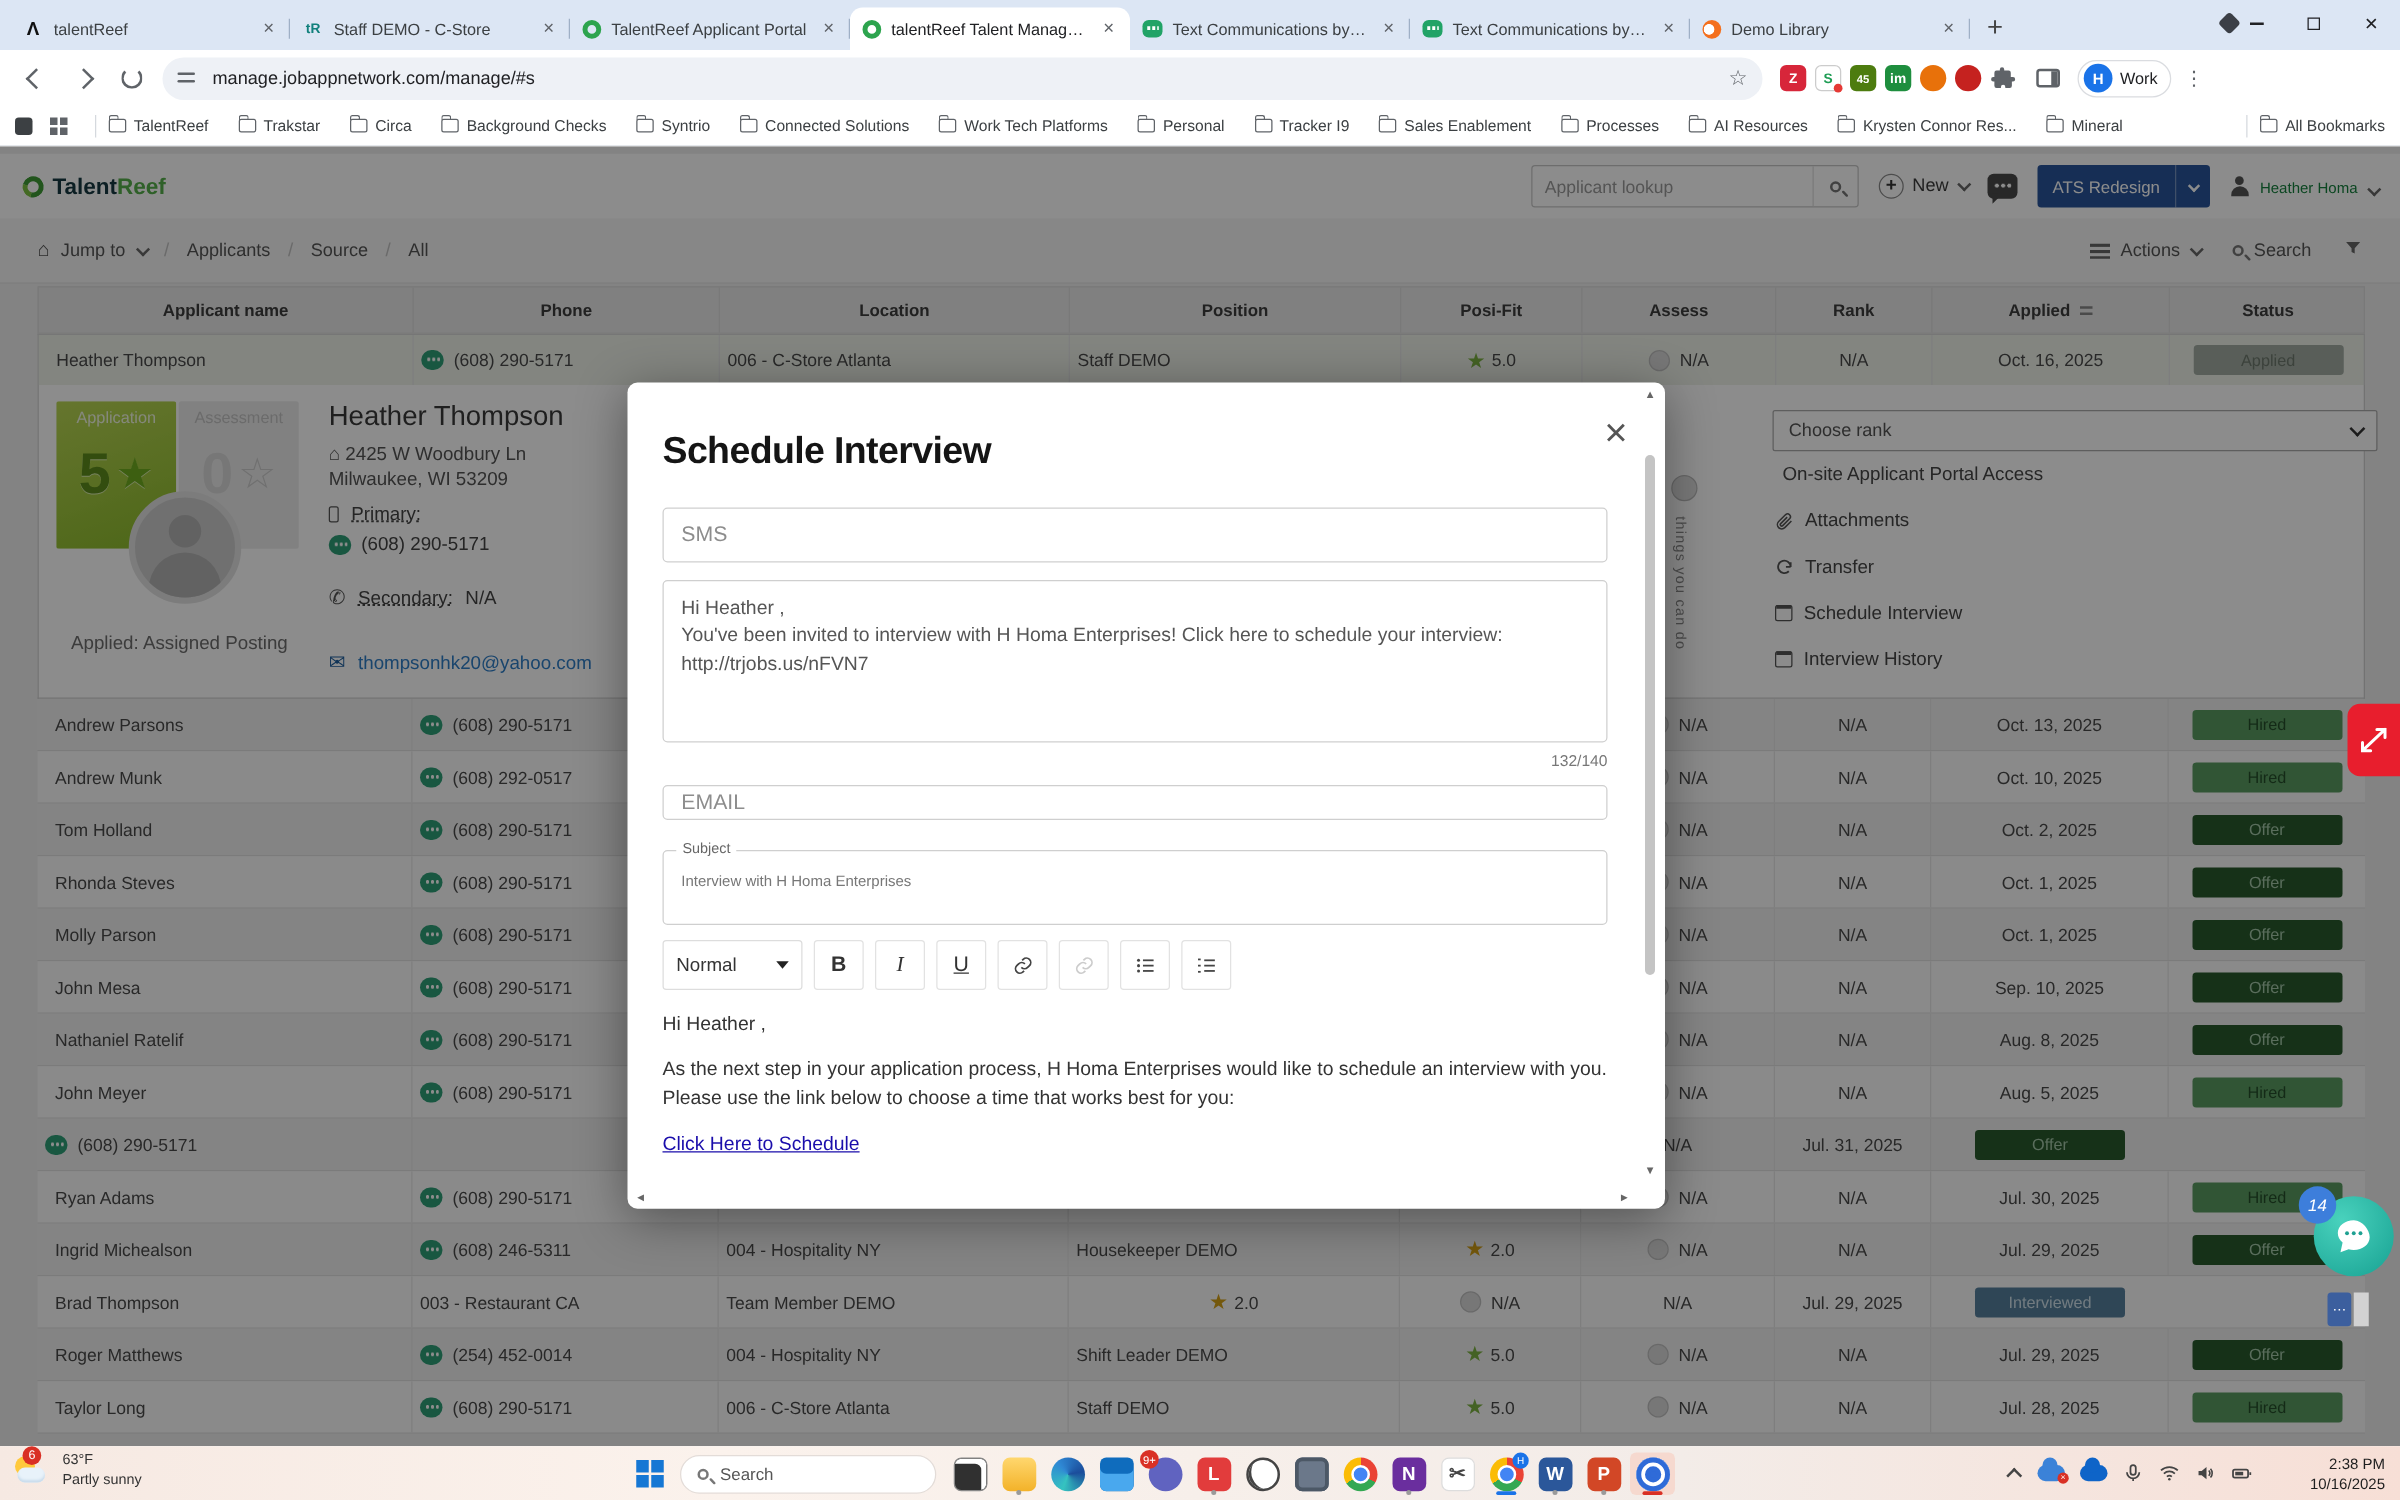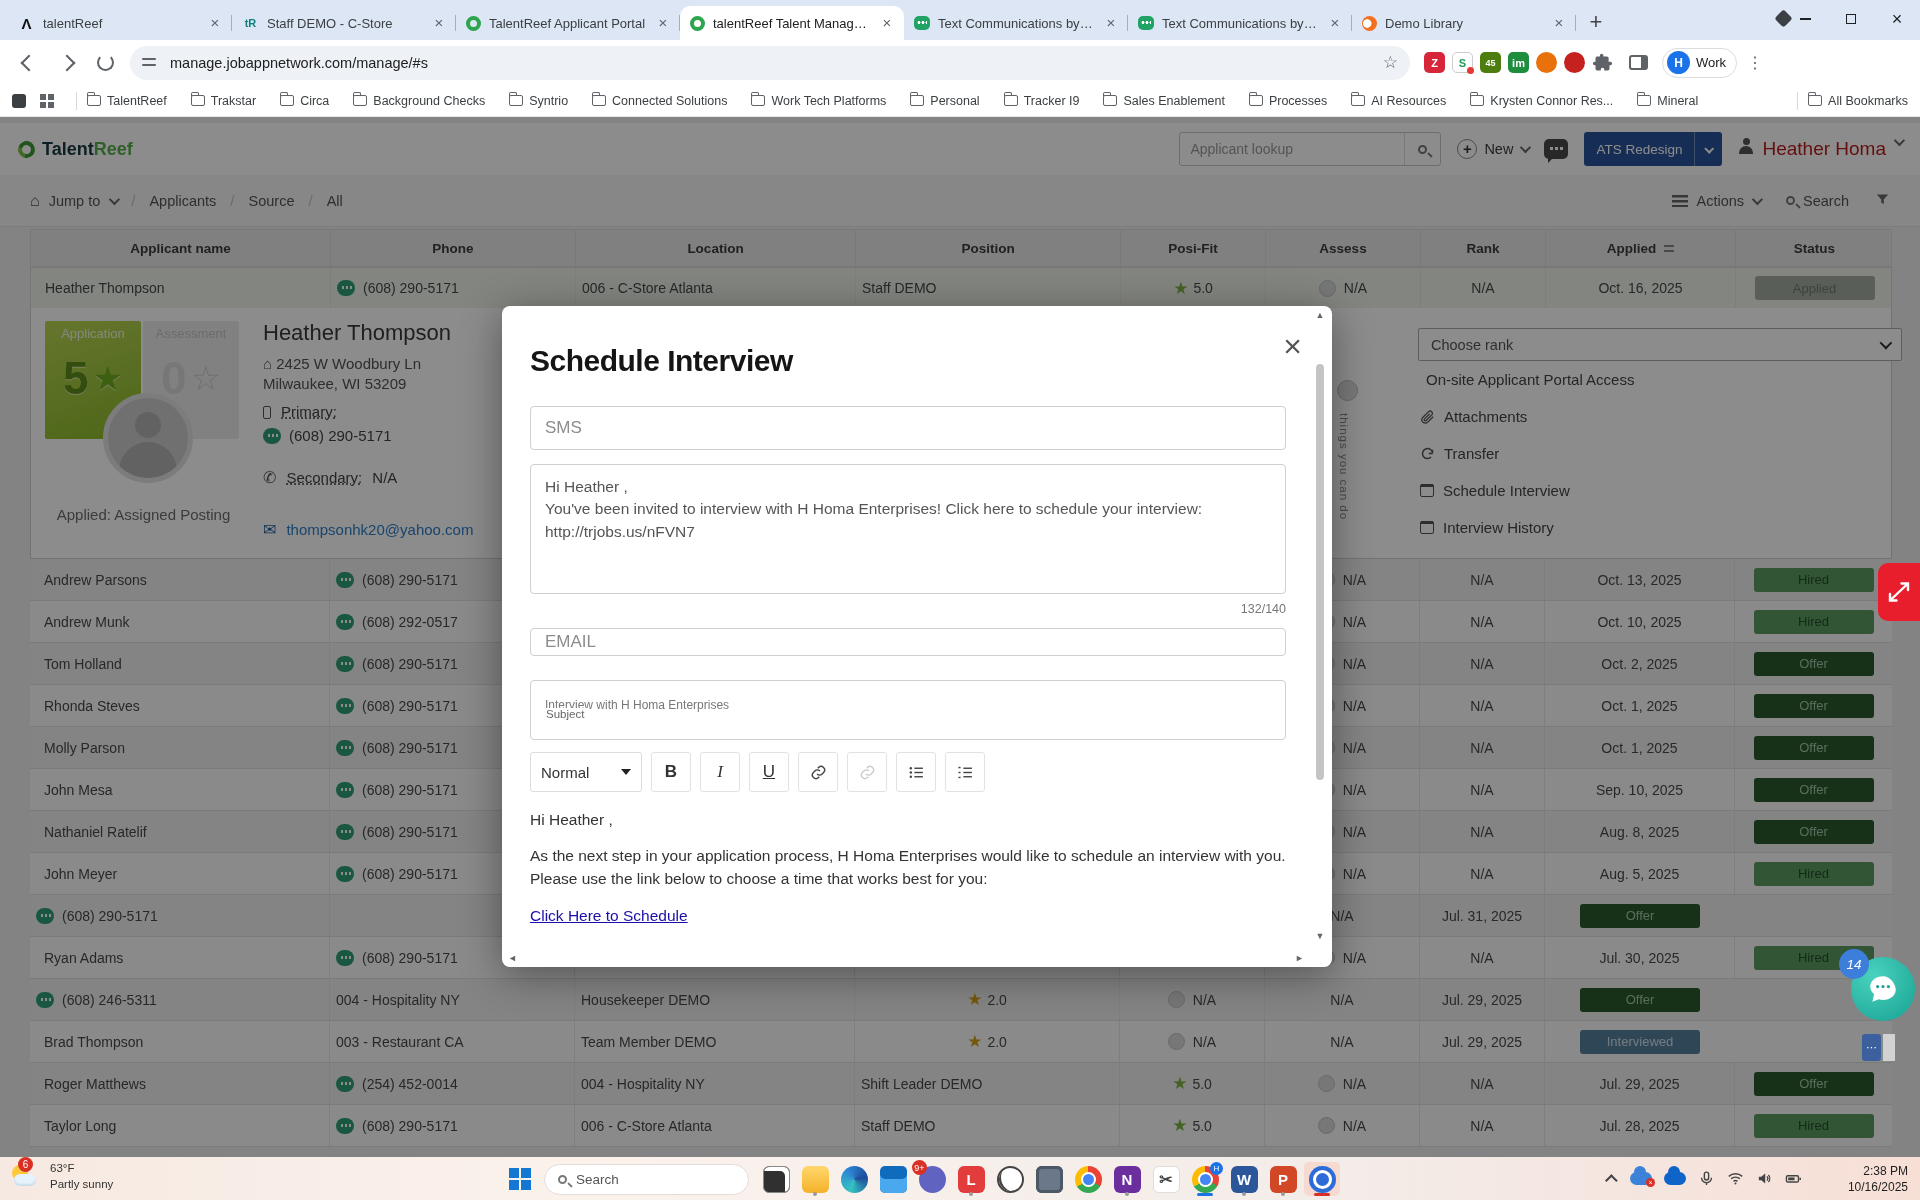--- a/index.html
+++ b/index.html
@@ -78,21 +78,21 @@
   .new-btn { display:flex; align-items:center; gap:7px; color:#3c3c3c; font-size:14.5px; }
   .plus-circle { width:20px; height:20px; border-radius:50%; background:#fff; border:1px solid #8a8a8a; color:#333; font-size:15px; line-height:18px; text-align:center; font-weight:bold; }
   .caret-down { width:8px; height:8px; border-right:2px solid #666; border-bottom:2px solid #666; transform:rotate(45deg) translateY(-2px); display:inline-block; }
   .hdr-chat { width:24px; height:20px; background:#4a4a4a; border-radius:5px; position:relative; }
   .hdr-chat::before { content:""; position:absolute; left:5px; top:8px; width:14px; height:3px; background:radial-gradient(circle 1.7px, #fff 1.5px, transparent 1.7px) 0 0/5px 3px repeat-x; }
   .hdr-chat::after { content:""; position:absolute; left:4px; bottom:-4px; border:4px solid transparent; border-top-color:#4a4a4a; border-left-color:#4a4a4a; }
   .ats-btn { height:34px; background:#29559b; border-radius:3px; color:#fff; font-size:13.5px; display:flex; align-items:center; }
   .ats-label { padding:0 12px; }
   .ats-caret { border-left:1px solid rgba(255,255,255,.35); padding:0 10px; height:100%; display:flex; align-items:center; }
   .ats-caret i { width:7px; height:7px; border-right:2px solid #fff; border-bottom:2px solid #fff; transform:rotate(45deg) translateY(-1px); }
-  .user-menu { display:flex; align-items:flex-start; gap:8px; color:#b91c1c; font-size:19px; }
+  .user-menu { display:flex; align-items:flex-end; gap:8px; color:#15803d; font-size:12px; }
   .person-ico { width:16px; height:16px; position:relative; }
   .person-ico::before { content:""; position:absolute; left:4.5px; top:0; width:7px; height:7px; border-radius:50%; background:#555; }
   .person-ico::after { content:""; position:absolute; left:1px; top:8px; width:14px; height:8px; border-radius:7px 7px 0 0; background:#555; }
 
   .toolbar-row { height:52px; background:#f6f6f6; border-bottom:1px solid #e2e2e2; display:flex; align-items:center; padding:0 30px; color:#555; font-size:14.5px; }
   .crumb { display:flex; align-items:center; gap:9px; }
   .home-ico { font-size:16px; color:#555; }
   .crumb-sep { color:#c2c2c2; margin:0 14px; font-size:15px; }
   .tb-right { margin-left:auto; display:flex; align-items:center; gap:26px; }
   .bars-ico { width:16px; height:12px; background:linear-gradient(#666,#666) 0 0/16px 2.5px no-repeat, linear-gradient(#666,#666) 0 5px/16px 2.5px no-repeat, linear-gradient(#666,#666) 0 10px/16px 2.5px no-repeat; }
@@ -171,21 +171,21 @@
   
   .modal { position:absolute; left:502px; top:189px; width:830px; height:661px; background:#fff; border-radius:8px; box-shadow:0 8px 40px rgba(0,0,0,.4); z-index:60; }
   .modal-close { position:absolute; right:30px; top:24px; font-size:32px; font-weight:300; color:#555; line-height:1; }
   .modal-title { position:absolute; left:28px; top:38px; font-size:30px; font-weight:800; color:#151515; letter-spacing:-.5px; }
   .field { position:absolute; left:28px; width:756px; border:1px solid #cfcfcf; border-radius:4px; background:#fff; }
   .sms-field { top:100px; height:44px; display:flex; align-items:center; padding:0 14px; font-size:17px; color:#8d8d8d; }
   .sms-area { top:158px; height:130px; padding:11px 14px; font-size:15.5px; color:#555; line-height:1.45; }
   .char-count { position:absolute; left:28px; top:296px; width:756px; text-align:right; font-size:12.5px; color:#777; }
   .email-field { top:322px; height:28px; display:flex; align-items:center; padding:0 14px; font-size:17px; color:#8d8d8d; }
   .subject-field { top:374px; height:60px; }
-  .subject-legend { position:absolute; left:10px; top:-8px; background:#fff; padding:0 5px; font-size:11.5px; color:#666;margin-top:35px; }
+  .subject-legend { position:absolute; left:10px; top:-8px; background:#fff; padding:0 5px; font-size:11.5px; color:#666; }
   .subject-value { padding:17px 14px 0; font-size:12px; color:#777; }
   .editor-bar { position:absolute; left:28px; top:446px; display:flex; align-items:center; gap:9px; }
   .fmt-dd { width:112px; height:40px; border:1px solid #ddd; border-radius:3px; display:flex; align-items:center; justify-content:space-between; padding:0 10px; font-size:15px; color:#333; }
   .fmt-caret { width:0; height:0; border:5px solid transparent; border-top:6px solid #222; margin-top:5px; }
   .ed-btn { width:40px; height:40px; border:1px solid #e2e2e2; border-radius:3px; background:#fff; display:flex; align-items:center; justify-content:center; font-size:17px; color:#333; }
   .ed-btn svg { width:17px; height:17px; }
   .ed-bold { font-weight:900; }
   .ed-italic { font-style:italic; font-family:"Liberation Serif", serif; }
   .ed-underline { text-decoration:underline; }
   .ed-muted { color:#c9c9c9; }
@@ -783,20 +783,21 @@
               <span class="assess-circle"></span>
               <span>N/A</span>
             </div>
             <div class="td td-center">N/A</div>
             <div class="td td-center">Jul. 30, 2025</div>
             <div class="td td-center">
               <span class="badge st-hired">Hired</span>
             </div>
           </div>
           <div class="grid trow alt">
+            <div class="td td-name">Ingrid Michealson</div>
             <div class="td td-left">
               <span class="chat-dot"></span>
               <span>(608) 246-5311</span>
             </div>
             <div class="td td-left">004 - Hospitality NY</div>
             <div class="td td-left">Housekeeper DEMO</div>
             <div class="td td-center">
               <span class="star gold">★</span>
               <span>2.0</span>
             </div>

